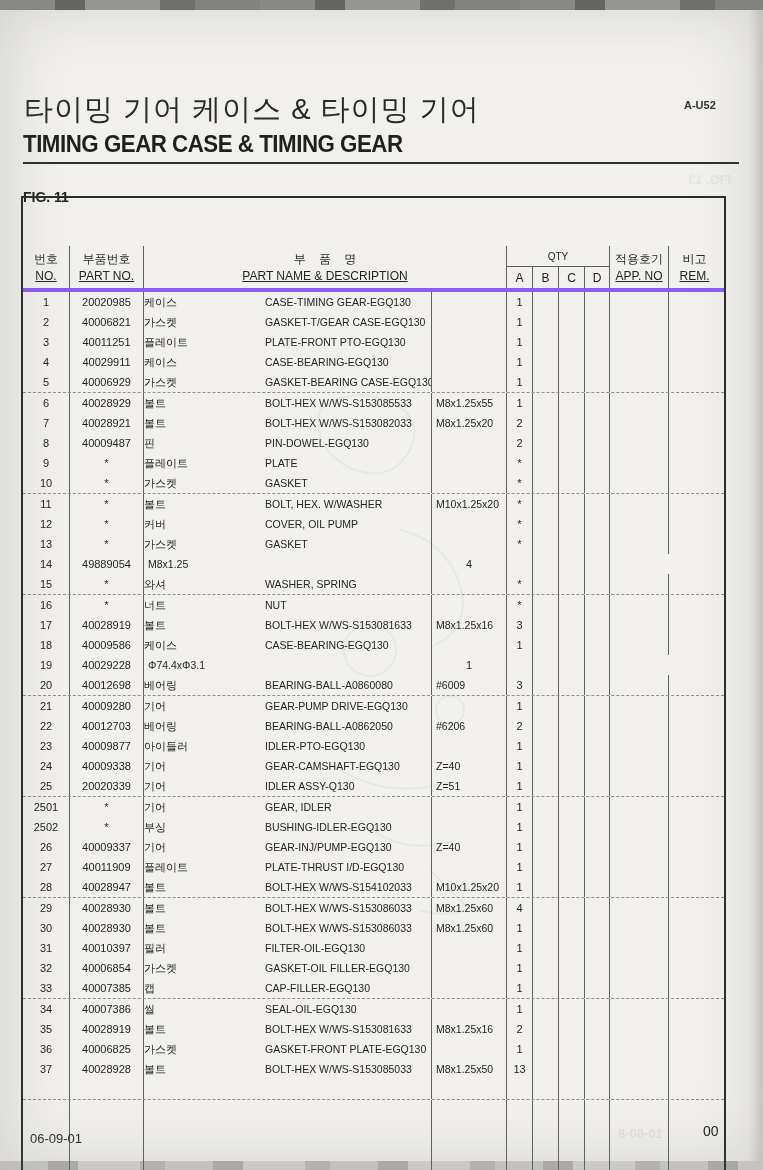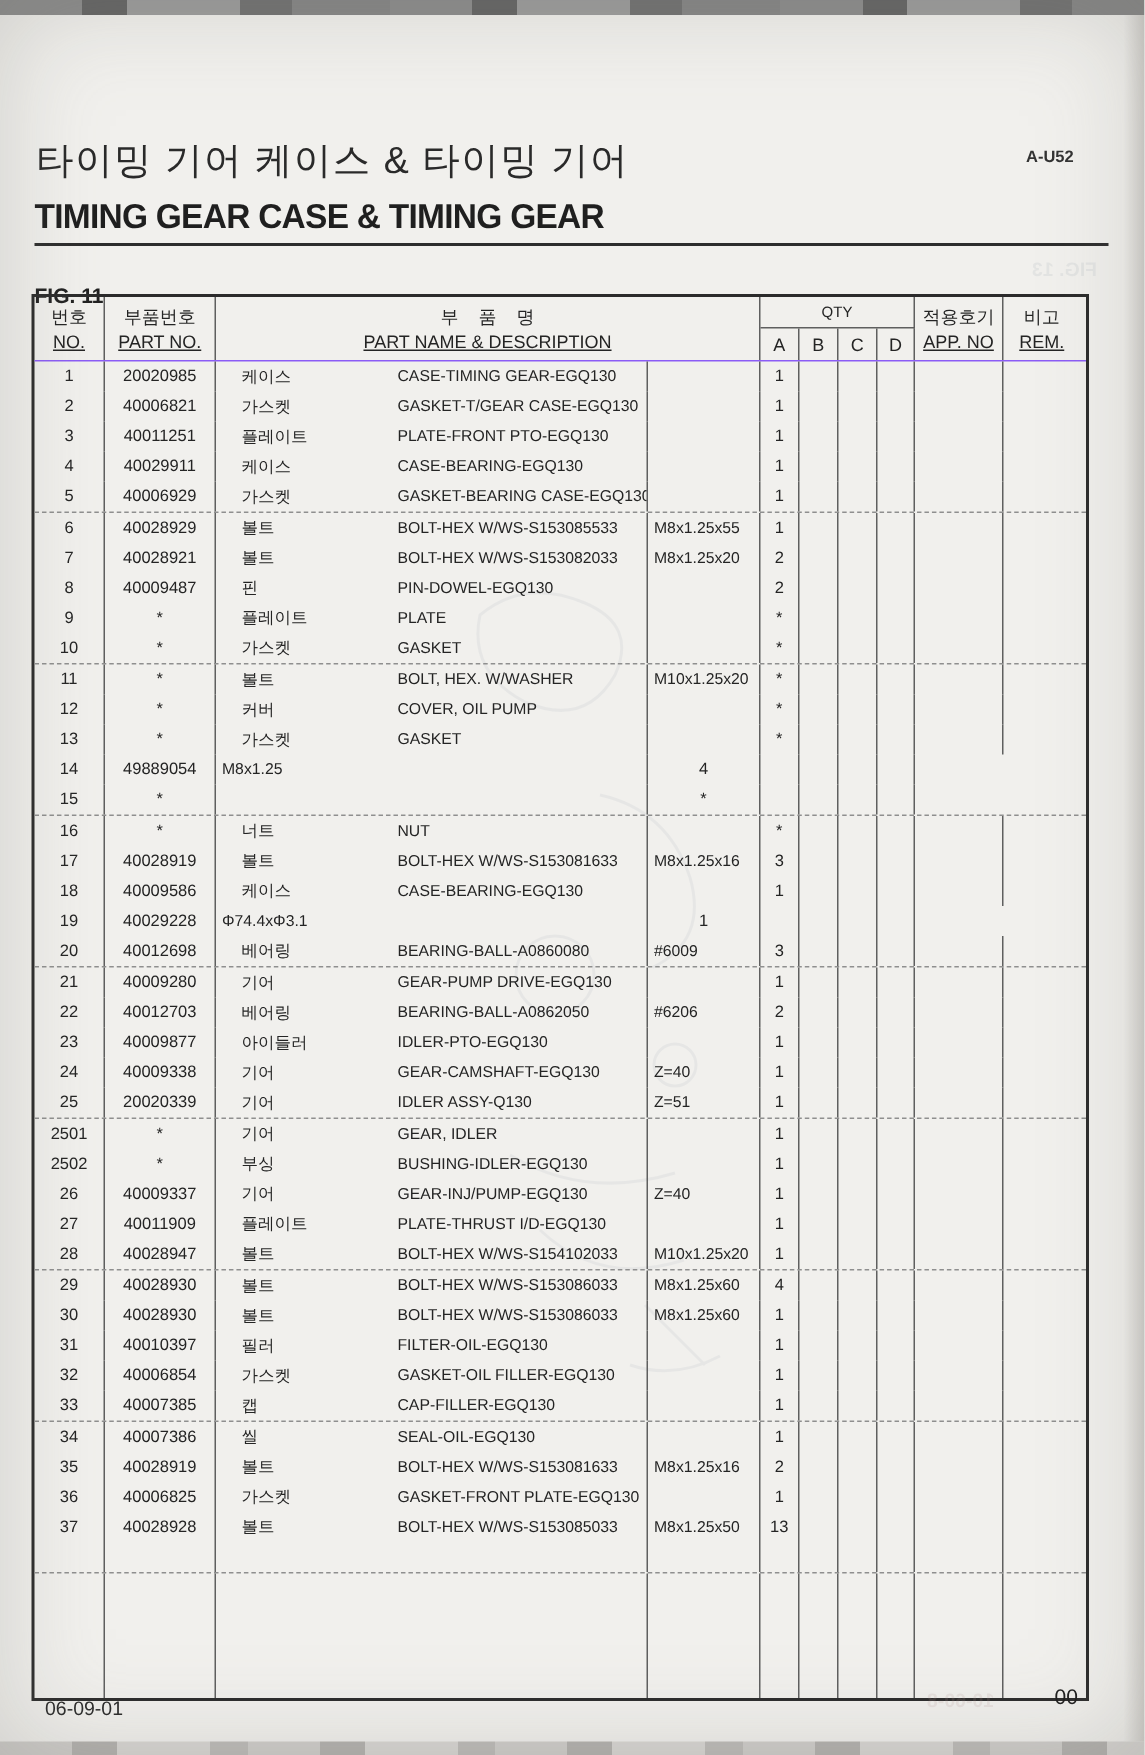--- a/index.html
+++ b/index.html
@@ -8,54 +8,54 @@
   .page::after{content:"";position:absolute;inset:0;pointer-events:none;
         box-shadow:inset 0 0 70px rgba(120,118,112,.28);}
   
   .scan-top{position:absolute;left:0;top:0;width:763px;height:10px;
         background:repeating-linear-gradient(90deg,#8b8b8b 0 55px,#636363 55px 85px,#9b9b9b 85px 160px,#707070 160px 195px,#858585 195px 260px);}
   .scan-bottom{position:absolute;left:0;top:1161px;width:763px;height:9px;
         background:repeating-linear-gradient(90deg,#cfcdca 0 48px,#b3b1ae 48px 78px,#d8d6d3 78px 140px,#bdbbb8 140px 165px);}
   .scan-right{position:absolute;right:0;top:10px;width:14px;height:1151px;
         background:linear-gradient(90deg,rgba(200,198,194,0),#d2d0cc);}
   
-  .title-ko{position:absolute;left:24px;top:90px;font-size:25px;letter-spacing:1px;color:#2a2a2a;}
+  .title-ko{position:absolute;left:24px;top:90px;font-size:29px;letter-spacing:1px;color:#2a2a2a;}
   .doc-code{position:absolute;left:684px;top:99px;font-size:11px;font-weight:bold;color:#333;}
   .title-en{position:absolute;left:23px;top:131px;font-size:23px;font-weight:bold;
         letter-spacing:-0.5px;transform:scaleX(0.97);transform-origin:left;color:#1f1f1f;}
   .title-rule{position:absolute;left:23px;top:162px;width:716px;height:2px;background:#2d2d2d;}
   .fig-label{position:absolute;left:23px;top:189px;font-size:14px;font-weight:bold;color:#222;}
   
   .ghost{position:absolute;transform:scaleX(-1);color:#97a0a8;pointer-events:none;font-weight:bold;}
   .ghost-fig{left:688px;top:172px;font-size:13px;opacity:.14;}
   .ghost-foot{left:618px;top:1126px;font-size:13px;opacity:.16;color:#b09090;}
   .ghost-sketch{position:absolute;left:280px;top:350px;opacity:.08;pointer-events:none;}
   
   .ptable{position:absolute;left:21px;top:196px;width:701px;border:2px solid #2b2b2b;background:transparent;}
   .thead{display:grid;grid-template-columns:47px 74px 363px 26px 26px 26px 25px 59px 51px;
-        grid-template-rows:21px 21px;border-bottom:1px solid #8b5cf6;}
+        grid-template-rows:21px 21px;border-bottom:4px solid #8b5cf6;margin-top:48px;}
   .hc{border-right:1px solid #5f5f5f;display:flex;align-items:center;justify-content:center;
         font-size:12px;box-sizing:border-box;}
   .hc.merge{grid-row:1/3;flex-direction:column;gap:1px;}
   .hc.last{border-right:none;}
   .hc .ko{font-size:12px;}
   .hc .en{font-size:12px;text-decoration:underline;}
   .h-qty{grid-column:4/8;grid-row:1;border-bottom:1px solid #5f5f5f;font-size:10px;}
   .h-sub{grid-row:2;}
   .pre{white-space:pre;}
   
   .trow{display:grid;grid-template-columns:47px 74px 288px 75px 26px 26px 26px 25px 59px 51px;
         height:20px;}
   .trow.sep{border-top:1px dashed #8f8f8f;}
   .trow.fill{height:83px;}
   .c{box-sizing:border-box;height:100%;display:flex;align-items:center;
         border-right:1px solid #5f5f5f;font-size:11px;overflow:hidden;}
   .c.center{justify-content:center;}
   .c.name{position:relative;}
-  .c.name .kname{position:absolute;left:17px;top:50%;transform:translateY(-50%);font-size:11px;}
+  .c.name .kname{position:absolute;left:0;top:50%;transform:translateY(-50%);font-size:11px;}
   .c.name .desc{position:absolute;left:121px;top:50%;transform:translateY(-50%);font-size:10.5px;white-space:nowrap;}
   .c.spec{padding-left:4px;font-size:10.5px;}
   .c.last{border-right:none;}
   
   .footer-date{position:absolute;left:30px;top:1131px;font-size:13px;color:#2a2a2a;}
   .page-number{position:absolute;left:703px;top:1123px;font-size:14px;color:#1d1d1d;}
 </style>
 </head>
 <body>
 
@@ -314,20 +314,24 @@
           <div class="c center">4</div>
           <div class="c center"></div>
           <div class="c center"></div>
           <div class="c center"></div>
           <div class="c center"></div>
           <div class="c center last"></div>
         </div>
         <div class="trow">
           <div class="c center">15</div>
           <div class="c center">*</div>
+          <div class="c name">
+            <span class="kname">와셔</span>
+            <span class="desc">WASHER, SPRING</span>
+          </div>
           <div class="c spec"></div>
           <div class="c center">*</div>
           <div class="c center"></div>
           <div class="c center"></div>
           <div class="c center"></div>
           <div class="c center"></div>
           <div class="c center last"></div>
         </div>
         <div class="trow sep">
           <div class="c center">16</div>

